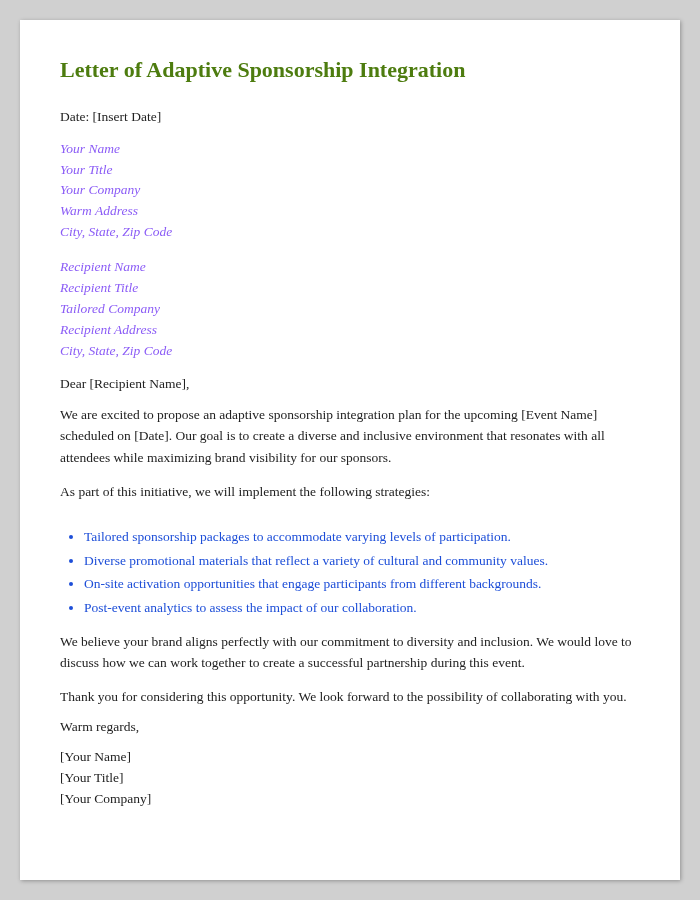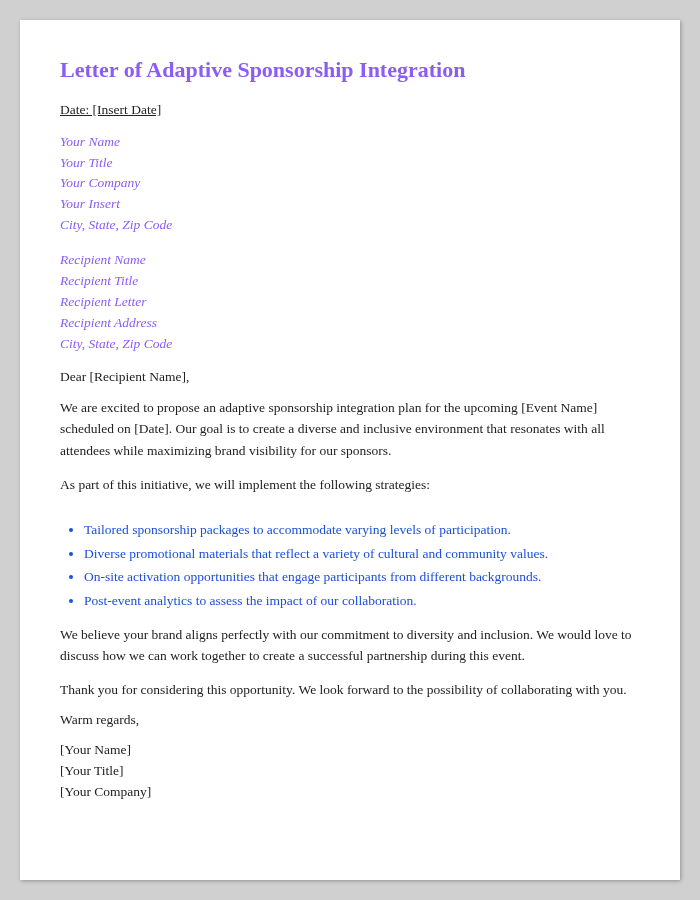--- a/index.html
+++ b/index.html
@@ -22,30 +22,29 @@
       width: 660px;
       background: #ffffff;
       padding: 36px 40px 40px 40px;
       box-shadow: 1px 1px 4px rgba(0,0,0,0.3);
       min-height: 860px;
     }
 
     .letter-title {
       font-size: 22px;
       font-weight: bold;
-      color: #8b5cf6;
-      margin-bottom: 17px;
+      color: #4d7c0f;
+      margin-bottom: 24px;
       line-height: 1.3;
     }
 
     .date-line {
       font-size: 13.5px;
       color: #222;
       margin-bottom: 14px;
-      text-decoration: underline;
     }
 
     .sender-block {
       margin-bottom: 14px;
     }
 
     .sender-block p,
     .recipient-block p {
       font-size: 13.5px;
       color: #8b5cf6;
@@ -107,28 +106,28 @@
 <div class="page-container">
 
   <h1 class="letter-title">Letter of Adaptive Sponsorship Integration</h1>
 
   <p class="date-line">Date: [Insert Date]</p>
 
   <div class="sender-block">
     <p>Your Name</p>
     <p>Your Title</p>
     <p>Your Company</p>
-    <p>Your Insert</p>
+    <p>Warm Address</p>
     <p>City, State, Zip Code</p>
   </div>
 
   <div class="recipient-block">
     <p>Recipient Name</p>
     <p>Recipient Title</p>
-    <p>Recipient Letter</p>
+    <p>Tailored Company</p>
     <p>Recipient Address</p>
     <p>City, State, Zip Code</p>
   </div>
 
   <p class="salutation">Dear [Recipient Name],</p>
 
   <p class="body-paragraph">We are excited to propose an adaptive sponsorship integration plan for the upcoming [Event Name] scheduled on [Date]. Our goal is to create a diverse and inclusive environment that resonates with all attendees while maximizing brand visibility for our sponsors.</p>
 
   <p class="strategies-intro">As part of this initiative, we will implement the following strategies:</p>
 

